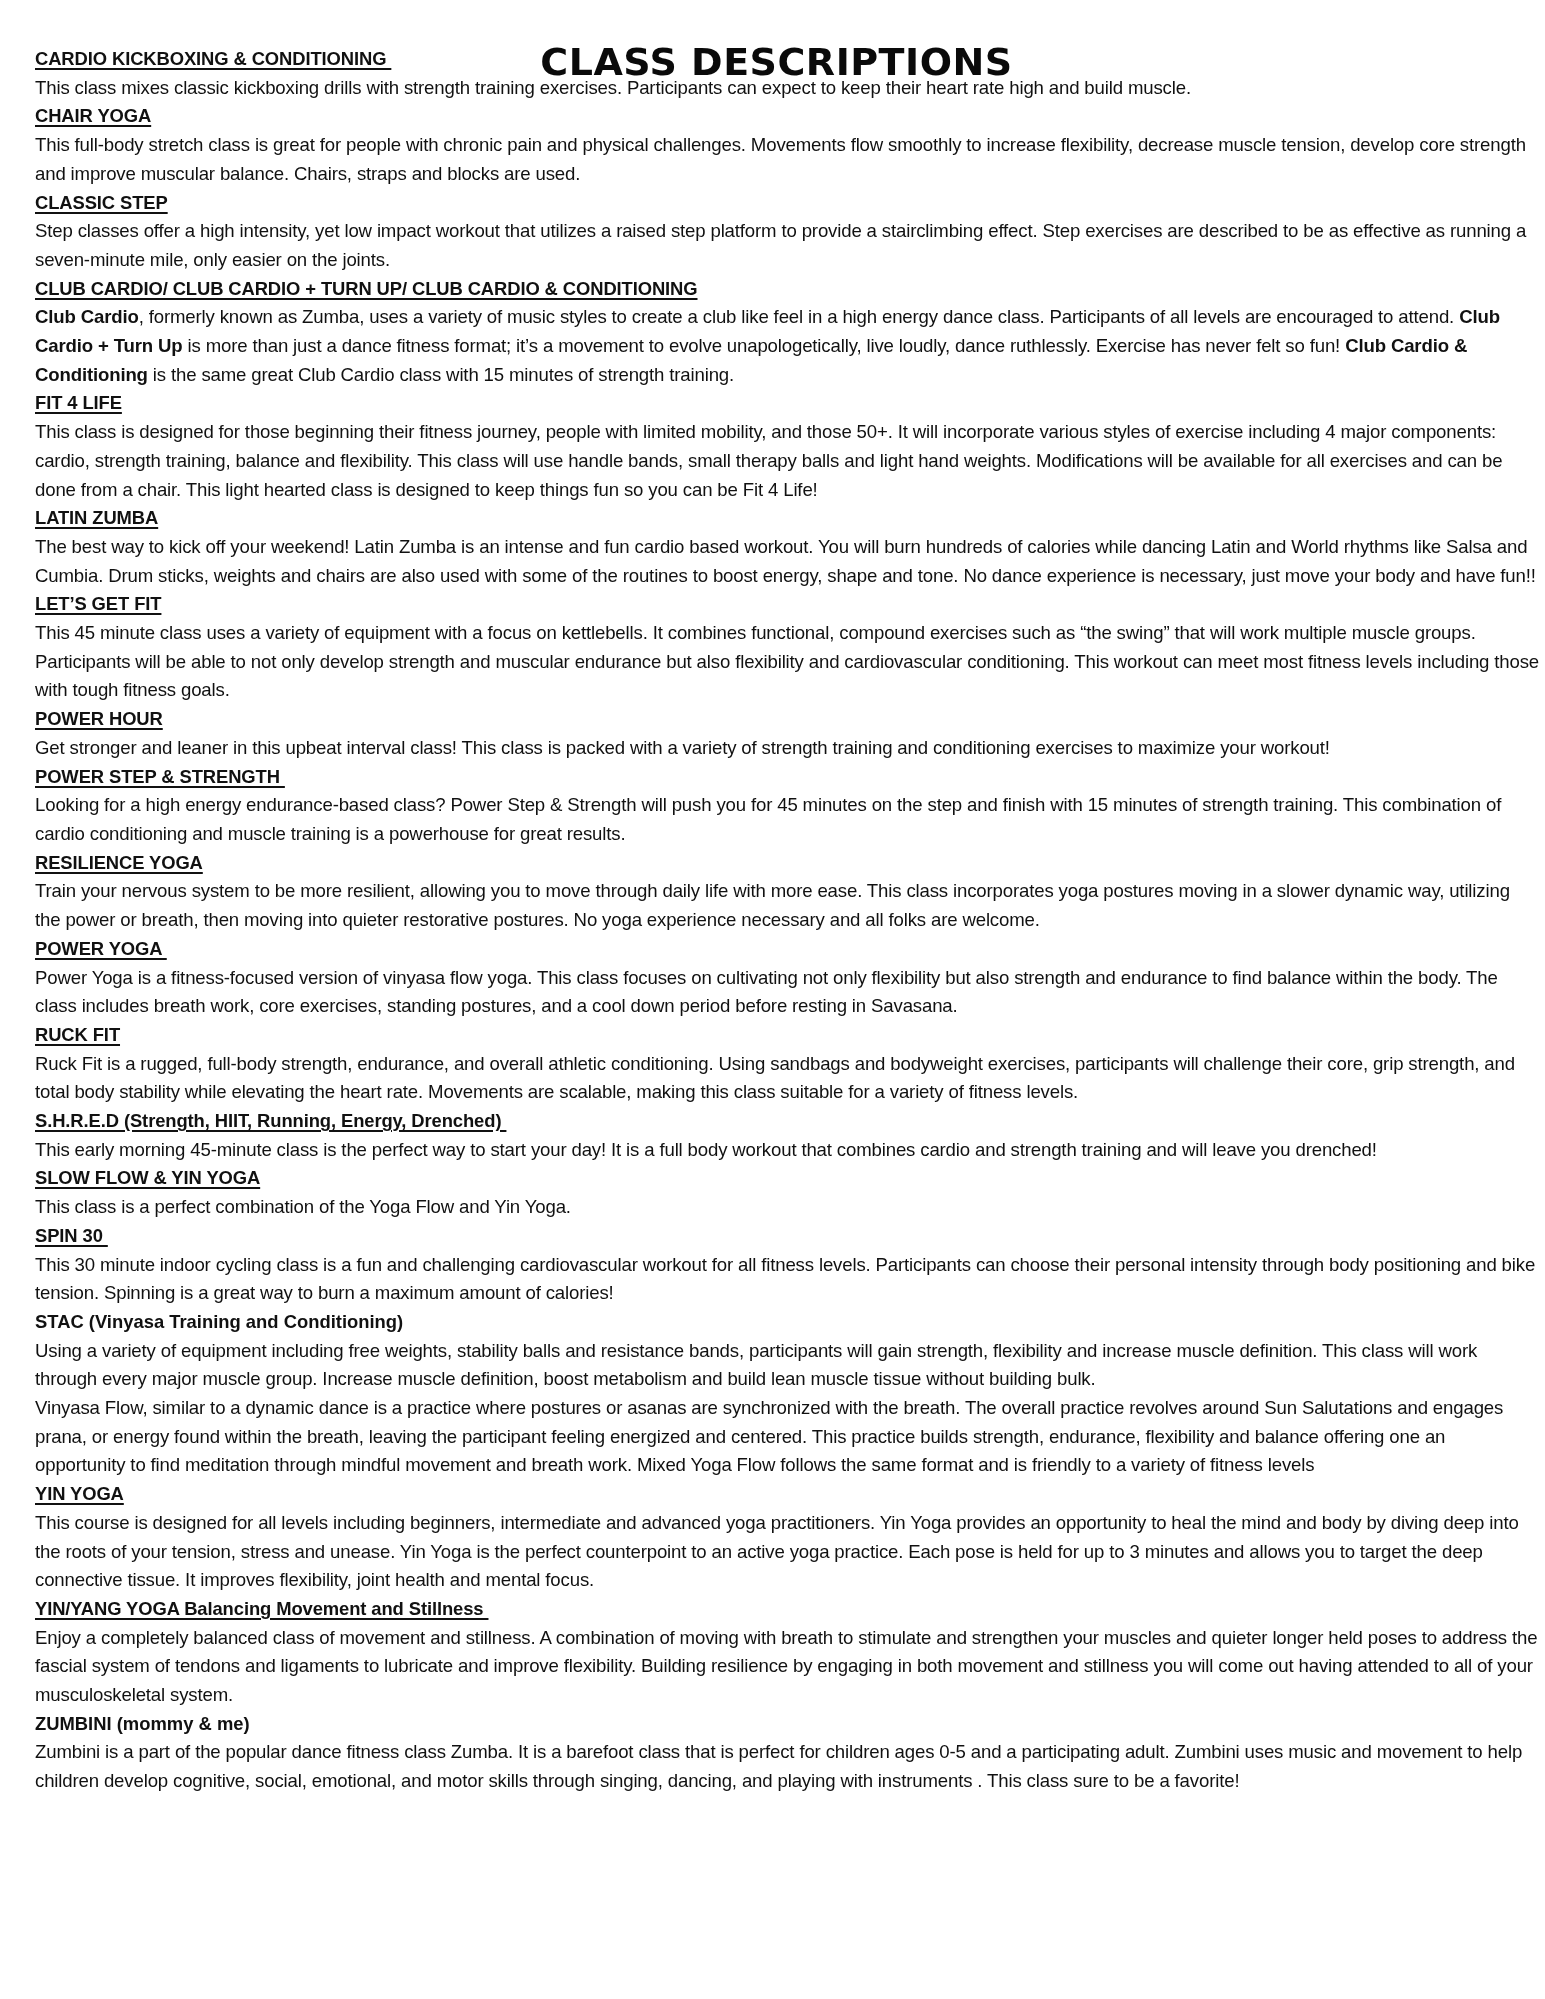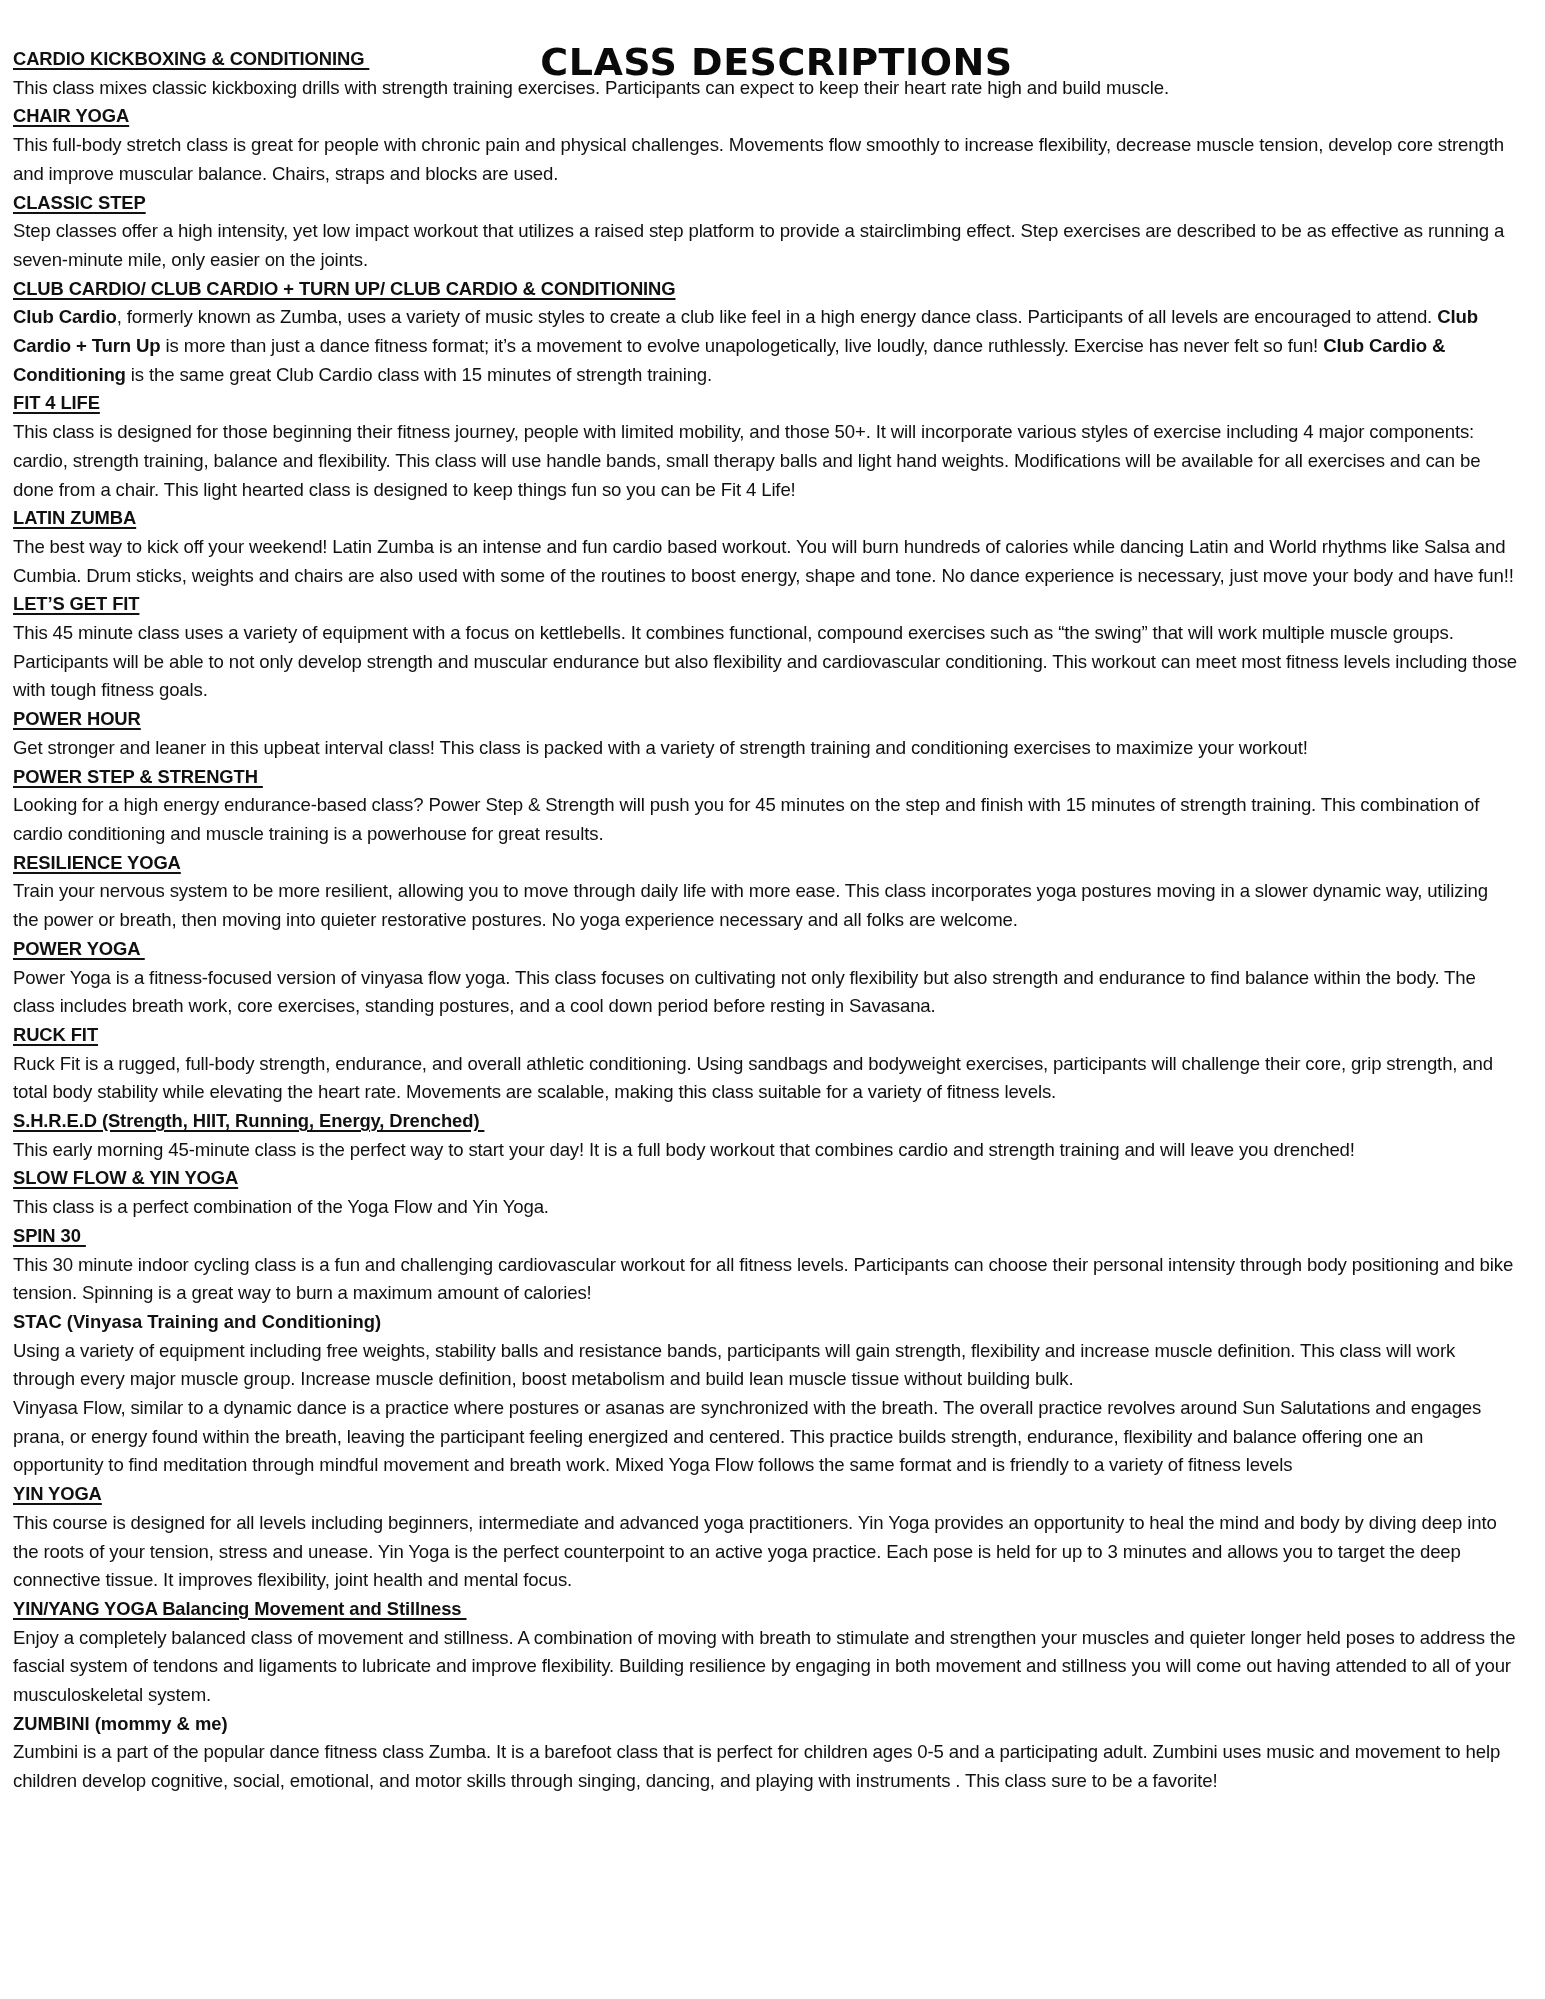--- a/index.html
+++ b/index.html
@@ -25,21 +25,21 @@
       font-weight: bold;
       font-size: 38px;
       letter-spacing: 0.5px;
       line-height: 1;
       color: #0a0a0a;
       padding-left: 8px;
       box-sizing: border-box;
     }
     .content {
       position: absolute;
-      left: 13px;
+      left: 35px;
       top: 45px;
       width: 1505px;
       font-size: 18.6px;
       line-height: 28.7px;
     }
     .entry { margin: 0; }
     .heading {
       font-weight: bold;
       font-size: 18.4px;
       line-height: 28.7px;

